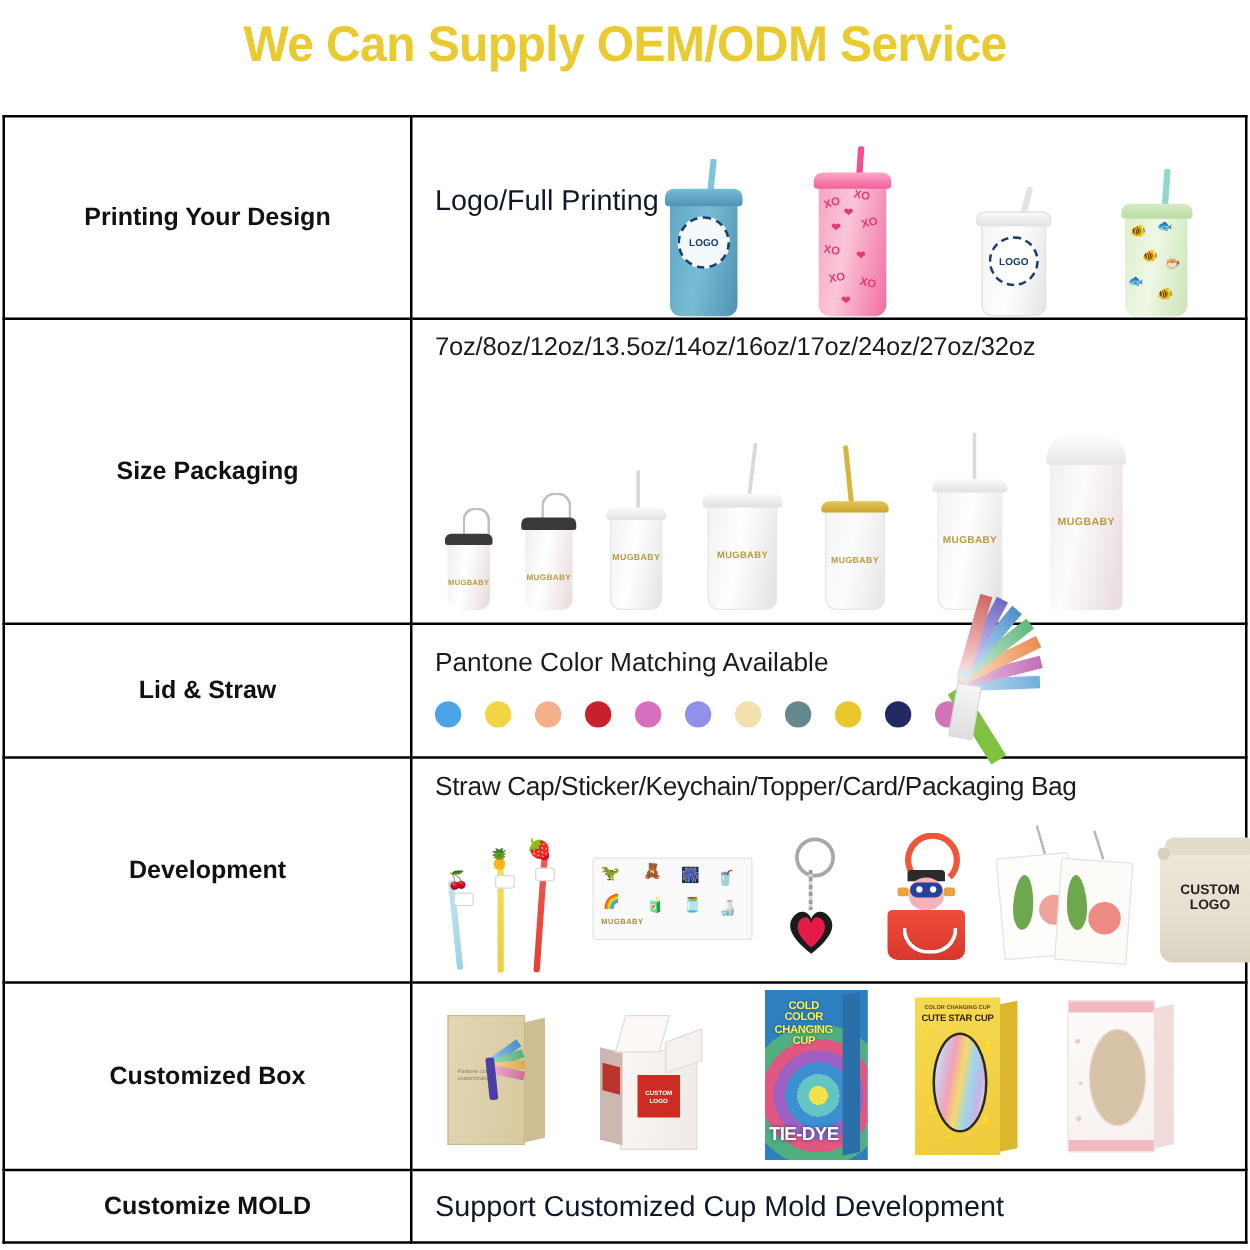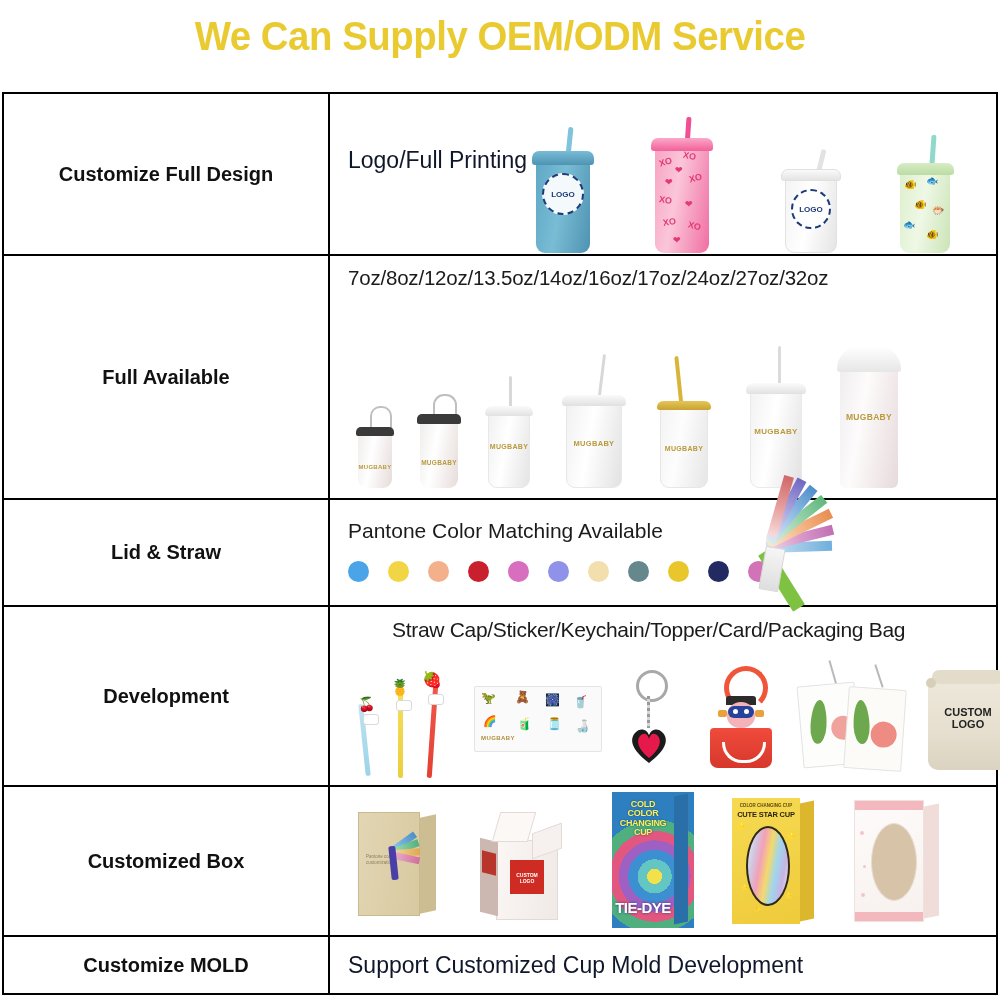--- a/index.html
+++ b/index.html
@@ -107,21 +107,21 @@
 
   <table class="tbl">
     <colgroup>
         <col class="c1">
         <col class="c2">
       </colgroup>
 
     <tbody>
 
     <tr style="height:162px;">
-      <td class="manner-cell">Customize Full Design</td>
+      <td class="manner-cell">Printing Your Design</td>
       <td class="desc-cell">
         <div class="row-media" style="height:158px;">
           <div class="desc-inline" style="position:absolute;left:0;top:52px;">Logo/Full Printing</div>
 
           <div class="cup" style="left:206px;width:54px;height:120px;">
             <div class="straw" style="left:30px;bottom:78px;width:5px;height:48px;background:#7FC4DC;transform:rotate(6deg);"></div>
             <div class="cupbody" style="height:92px;background:linear-gradient(100deg,#5FA8C6 0%,#79BCD4 45%,#4E93B2 100%);"></div>
             <div class="cuplid" style="bottom:88px;height:14px;background:linear-gradient(180deg,#78BCD6,#4E93B2);"></div>
             <div class="logo-badge" style="bottom:38px;width:38px;height:38px;font-size:8px;">LOGO</div>
           </div>
@@ -164,21 +164,21 @@
                 <span style="position:absolute;left:26px;top:58px;color:#E0623F;">🐠</span>
               </div>
             </div>
             <div class="cuplid" style="bottom:78px;height:12px;background:linear-gradient(180deg,#D7ECC4,#BBDCA4);"></div>
           </div>
         </div>
       </td>
     </tr>
 
     <tr style="height:200px;">
-      <td class="manner-cell">Full Available</td>
+      <td class="manner-cell">Size Packaging</td>
       <td class="desc-cell">
         <div class="row-media" style="height:242px;">
           <div class="desc-text sz">7oz/8oz/12oz/13.5oz/14oz/16oz/17oz/24oz/27oz/32oz</div>
 
           <div class="cup" style="left:28px;bottom:10px;width:34px;height:88px;">
             <div style="position:absolute;left:12px;bottom:58px;width:18px;height:22px;border:2px solid #BFBFBF;border-bottom:none;border-radius:10px 10px 0 0;"></div>
             <div class="cupbody" style="height:56px;background:linear-gradient(100deg,#EFEDEC 0%,#FFFFFF 40%,#E6DCDA 100%);"></div>
             <div class="cuplid" style="bottom:52px;height:9px;background:#3A3A3A;border-radius:5px 5px 2px 2px;"></div>
             <div class="brand" style="bottom:18px;font-size:6px;">MUGBABY</div>
           </div>
@@ -259,21 +259,21 @@
             <div style="position:absolute;left:14px;top:38px;width:20px;height:44px;background:linear-gradient(180deg,#F6F6F6,#DEDEDE);border:1px solid #D8D8D8;box-sizing:border-box;border-radius:2px;transform:rotate(10deg);"></div>
           </div>
         </div>
       </td>
     </tr>
 
     <tr style="height:180px;">
       <td class="manner-cell">Development</td>
       <td class="desc-cell">
         <div class="row-media" style="height:176px;">
-          <div class="desc-text" style="letter-spacing:-.3px;margin-left:44px;">Straw Cap/Sticker/Keychain/Topper/Card/Packaging Bag</div>
+          <div class="desc-text" style="letter-spacing:-.3px;">Straw Cap/Sticker/Keychain/Topper/Card/Packaging Bag</div>
 
           <div style="position:absolute;left:22px;top:62px;width:110px;height:108px;">
             <div style="position:absolute;left:10px;top:34px;width:5px;height:72px;background:linear-gradient(180deg,#BFE4F1,#9CD3E8);transform:rotate(-6deg);border-radius:2px;"></div>
             <div style="position:absolute;left:6px;top:26px;width:22px;height:14px;color:#D0312D;font-size:14px;">🍒</div>
             <div style="position:absolute;left:11px;top:44px;width:14px;height:9px;background:#fff;border:1px solid #D9D9D9;border-radius:3px;"></div>
             <div style="position:absolute;left:46px;top:20px;width:5px;height:88px;background:linear-gradient(180deg,#F5DE5B,#EACF3E);border-radius:2px;"></div>
             <div style="position:absolute;left:38px;top:8px;font-size:16px;">🍍</div>
             <div style="position:absolute;left:44px;top:30px;width:14px;height:9px;background:#fff;border:1px solid #D9D9D9;border-radius:3px;"></div>
             <div style="position:absolute;left:78px;top:14px;width:5px;height:94px;background:linear-gradient(180deg,#F2584B,#E43F33);transform:rotate(4deg);border-radius:2px;"></div>
             <div style="position:absolute;left:70px;top:0px;font-size:16px;">🍓</div>

